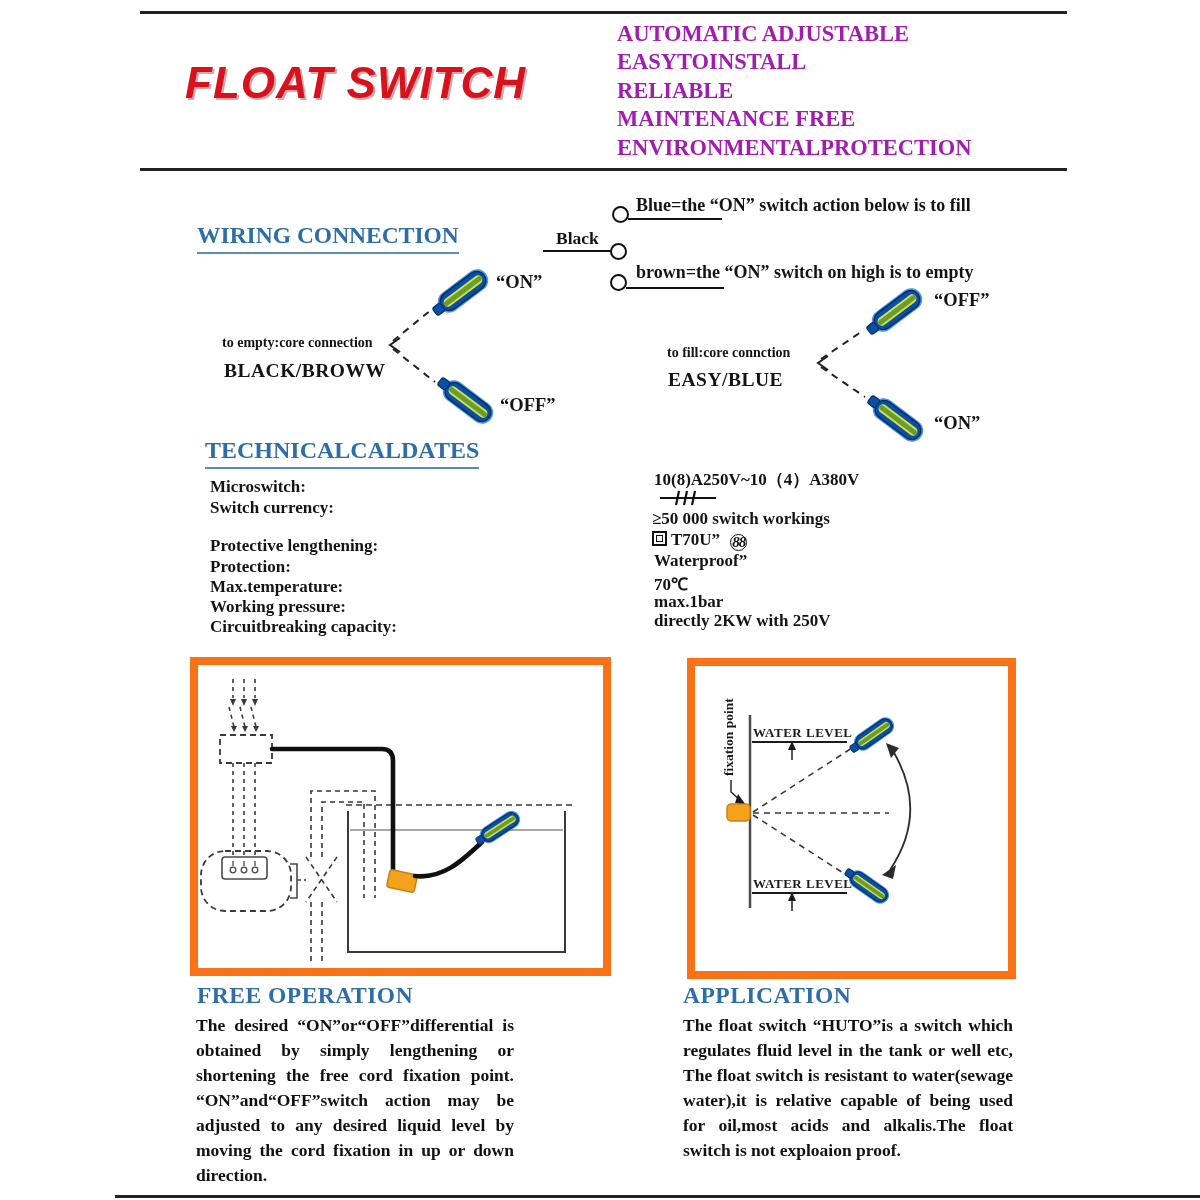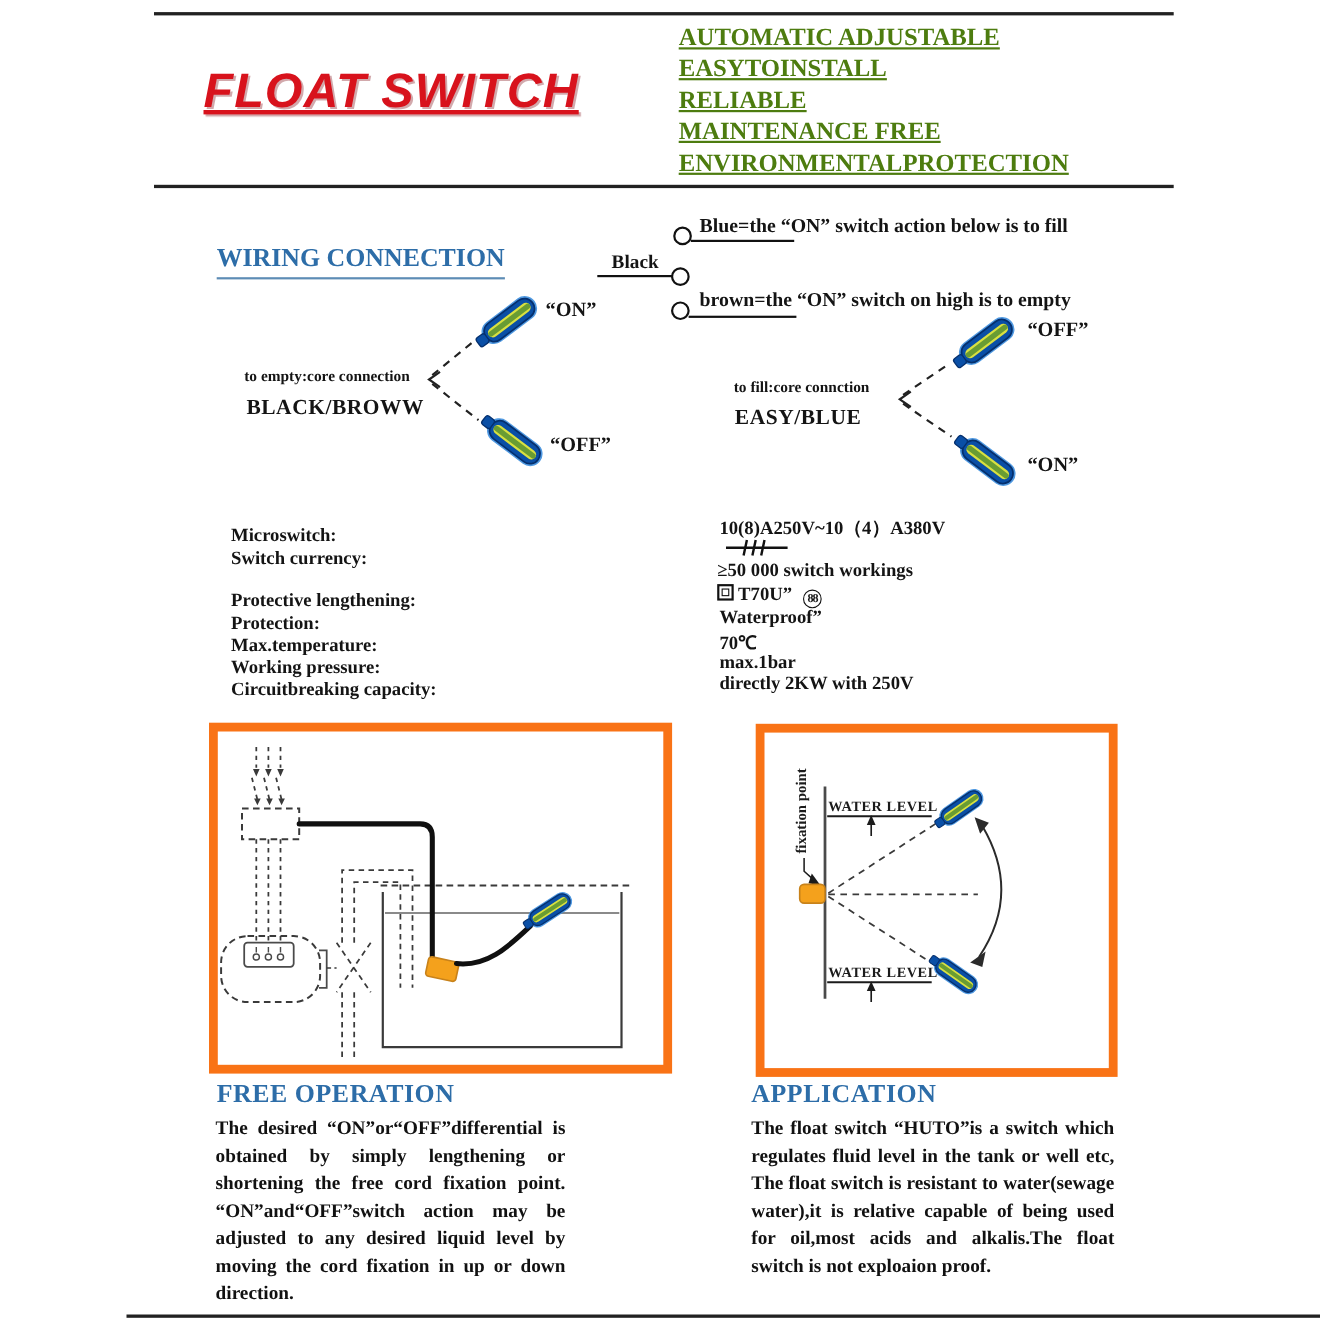--- a/index.html
+++ b/index.html
@@ -3,41 +3,41 @@
 <meta charset="utf-8">
 <style>
   html,body{margin:0;padding:0;background:#fff;}
   #page{position:relative;width:1200px;height:1200px;background:#fff;overflow:hidden;
         font-family:"Liberation Serif",serif;color:#141414;}
   .abs{position:absolute;}
   .rule{background:#222;}
   
   .title{font-family:"Liberation Sans",sans-serif;font-weight:bold;font-style:italic;
          font-size:44px;letter-spacing:1px;color:#d8121c;
-         text-shadow:2px 2px 0 rgba(125,8,18,.35);white-space:nowrap;text-decoration:underline;}
-  .features{color:#4d7c0f;font-weight:bold;font-size:22.5px;line-height:28.4px;white-space:nowrap;text-decoration:underline;}
+         text-shadow:2px 2px 0 rgba(125,8,18,.35);white-space:nowrap;}
+  .features{color:#a21caf;font-weight:bold;font-size:22.5px;line-height:28.4px;white-space:nowrap;}
   
   .h-blue{color:#2d6da8;font-weight:bold;white-space:nowrap;}
   .h-underline{border-bottom:2.5px solid #5d8cb5;padding-bottom:3px;}
   
   .term-circle{width:13px;height:13px;border:2.5px solid #111;border-radius:50%;background:#fff;}
   .lead{height:0;border-top:2.5px solid #111;}
   .b17{font-weight:bold;font-size:17.5px;white-space:nowrap;}
   .b18{font-weight:bold;font-size:18px;white-space:nowrap;}
   .b19{font-weight:bold;font-size:19.5px;letter-spacing:.5px;white-space:nowrap;}
   .b14{font-weight:bold;font-size:14px;white-space:nowrap;}
   .onoff{font-weight:bold;font-size:18.5px;white-space:nowrap;}
   
   .tlabel{font-weight:bold;font-size:17px;white-space:nowrap;}
   .tvalue{font-weight:bold;font-size:17px;white-space:nowrap;}
   .sq-icon{display:inline-block;width:11px;height:11px;border:2px solid #111;vertical-align:-1px;margin-right:4px;position:relative;}
   .sq-icon span{position:absolute;left:2px;top:2px;width:5px;height:5px;border:1.5px solid #111;display:block;}
   .c88-icon{display:inline-block;width:15px;height:15px;border:1.8px solid #111;border-radius:50%;
-            font-size:11px;font-weight:bold;letter-spacing:-1px;line-height:14px;text-align:center;
-            vertical-align:-2px;margin-left:10px;}
+            font-size:15px;font-weight:bold;letter-spacing:-1px;line-height:14px;text-align:center;
+            vertical-align:-2px;margin-left:10px;font-style:italic;}
   
   .dbox{border:8px solid #f97316;background:#fff;}
   
   .para{font-weight:bold;font-size:17.5px;line-height:25px;text-align:justify;color:#111;}
   .h-bottom{font-size:23.5px;letter-spacing:.5px;}
   svg text{font-family:"Liberation Serif",serif;}
 </style>
 </head>
 <body>
 
@@ -97,20 +97,21 @@
     <path d="M21,79 L64,50" stroke="#222" stroke-width="2" stroke-dasharray="7 6" fill="none"></path>
     <path d="M21,87 L65,117" stroke="#222" stroke-width="2" stroke-dasharray="7 6" fill="none"></path>
     <use href="#floatcap" transform="translate(97,30) rotate(-37) scale(0.8)"></use>
     <use href="#floatcap" transform="translate(98,140) rotate(37) scale(0.8)"></use>
   </svg>
   <div class="abs onoff" style="left:934px;top:290px">“OFF”</div>
   <div class="abs onoff" style="left:934px;top:413px">“ON”</div>
   <div class="abs b14" style="left:667px;top:345px">to fill:core connction</div>
   <div class="abs b19" style="left:668px;top:369px">EASY/BLUE</div>
 
+  <div class="abs h-blue h-underline" style="left:205px;top:437px;font-size:24px">TECHNICALCALDATES</div>
 
   <div class="abs tlabel" style="left:210px;top:477px">Microswitch:</div>
   <div class="abs tlabel" style="left:210px;top:498px">Switch currency:</div>
   <div class="abs tlabel" style="left:210px;top:536px">Protective lengthening:</div>
   <div class="abs tlabel" style="left:210px;top:557px">Protection:</div>
   <div class="abs tlabel" style="left:210px;top:577px">Max.temperature:</div>
   <div class="abs tlabel" style="left:210px;top:597px">Working pressure:</div>
   <div class="abs tlabel" style="left:210px;top:617px">Circuitbreaking capacity:</div>
 
   <div class="abs tvalue" style="left:654px;top:468px">10(8)A250V~10（4）A380V</div>

